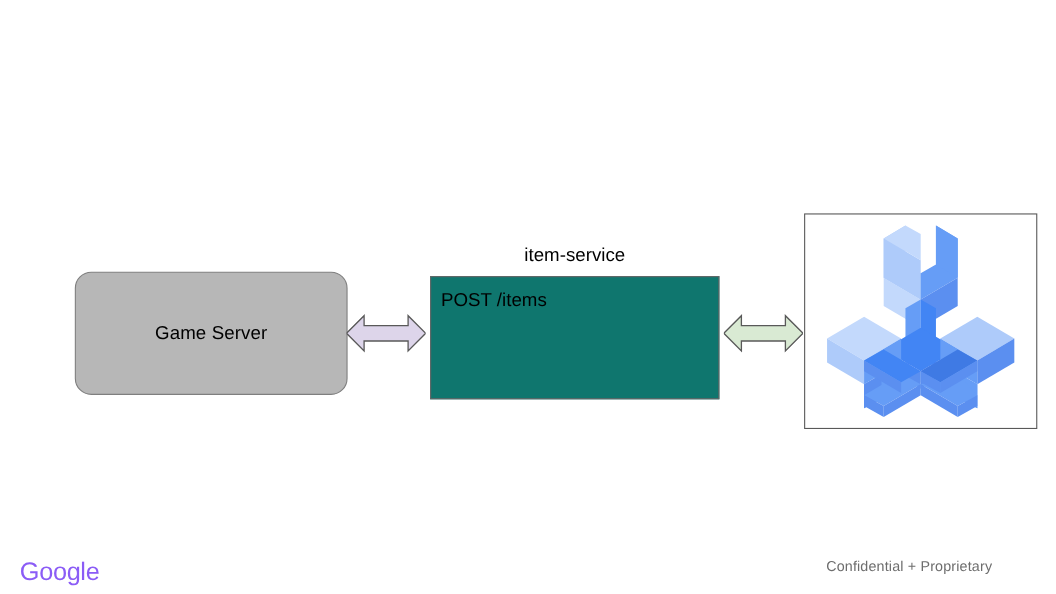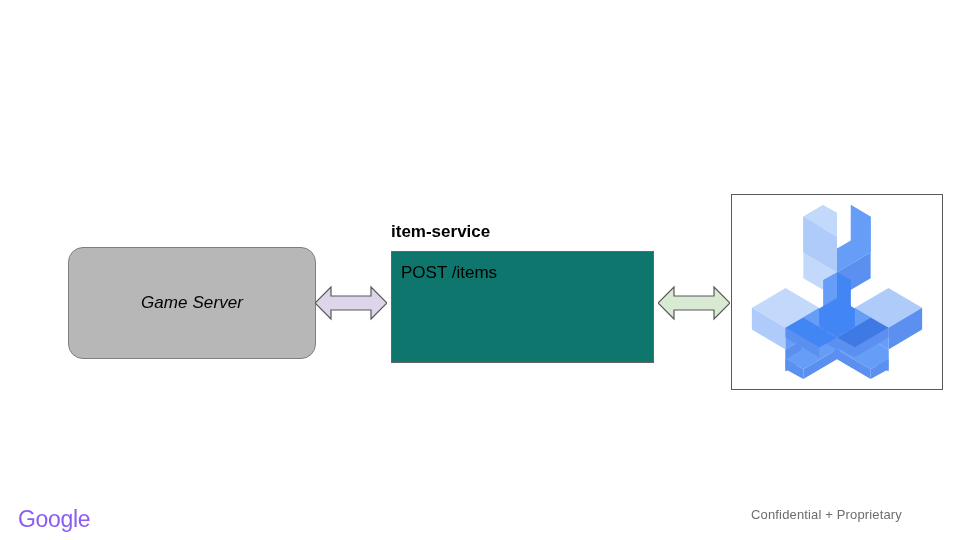--- a/index.html
+++ b/index.html
@@ -29,36 +29,36 @@
     top: 247px;
     width: 248px;
     height: 112px;
     background: #b7b7b7;
     border: 1px solid #7f7f7f;
     border-radius: 15px;
     box-sizing: border-box;
     display: flex;
     align-items: center;
     justify-content: center;
-    font-style: italic;
   }
   .game-server-label {
     font-size: 17px;
     color: #000000;
     letter-spacing: 0.1px;
   }
 
   
   .item-service-title {
     position: absolute;
     left: 391px;
     top: 222px;
     width: 263px;
+    text-align: center;
     font-size: 17px;
-    font-weight: bold;
+    font-weight: normal;
     color: #000000;
   }
   .item-service-box {
     position: absolute;
     left: 391px;
     top: 251px;
     width: 263px;
     height: 112px;
     background: #0f766e;
     border: 1px solid #666666;

